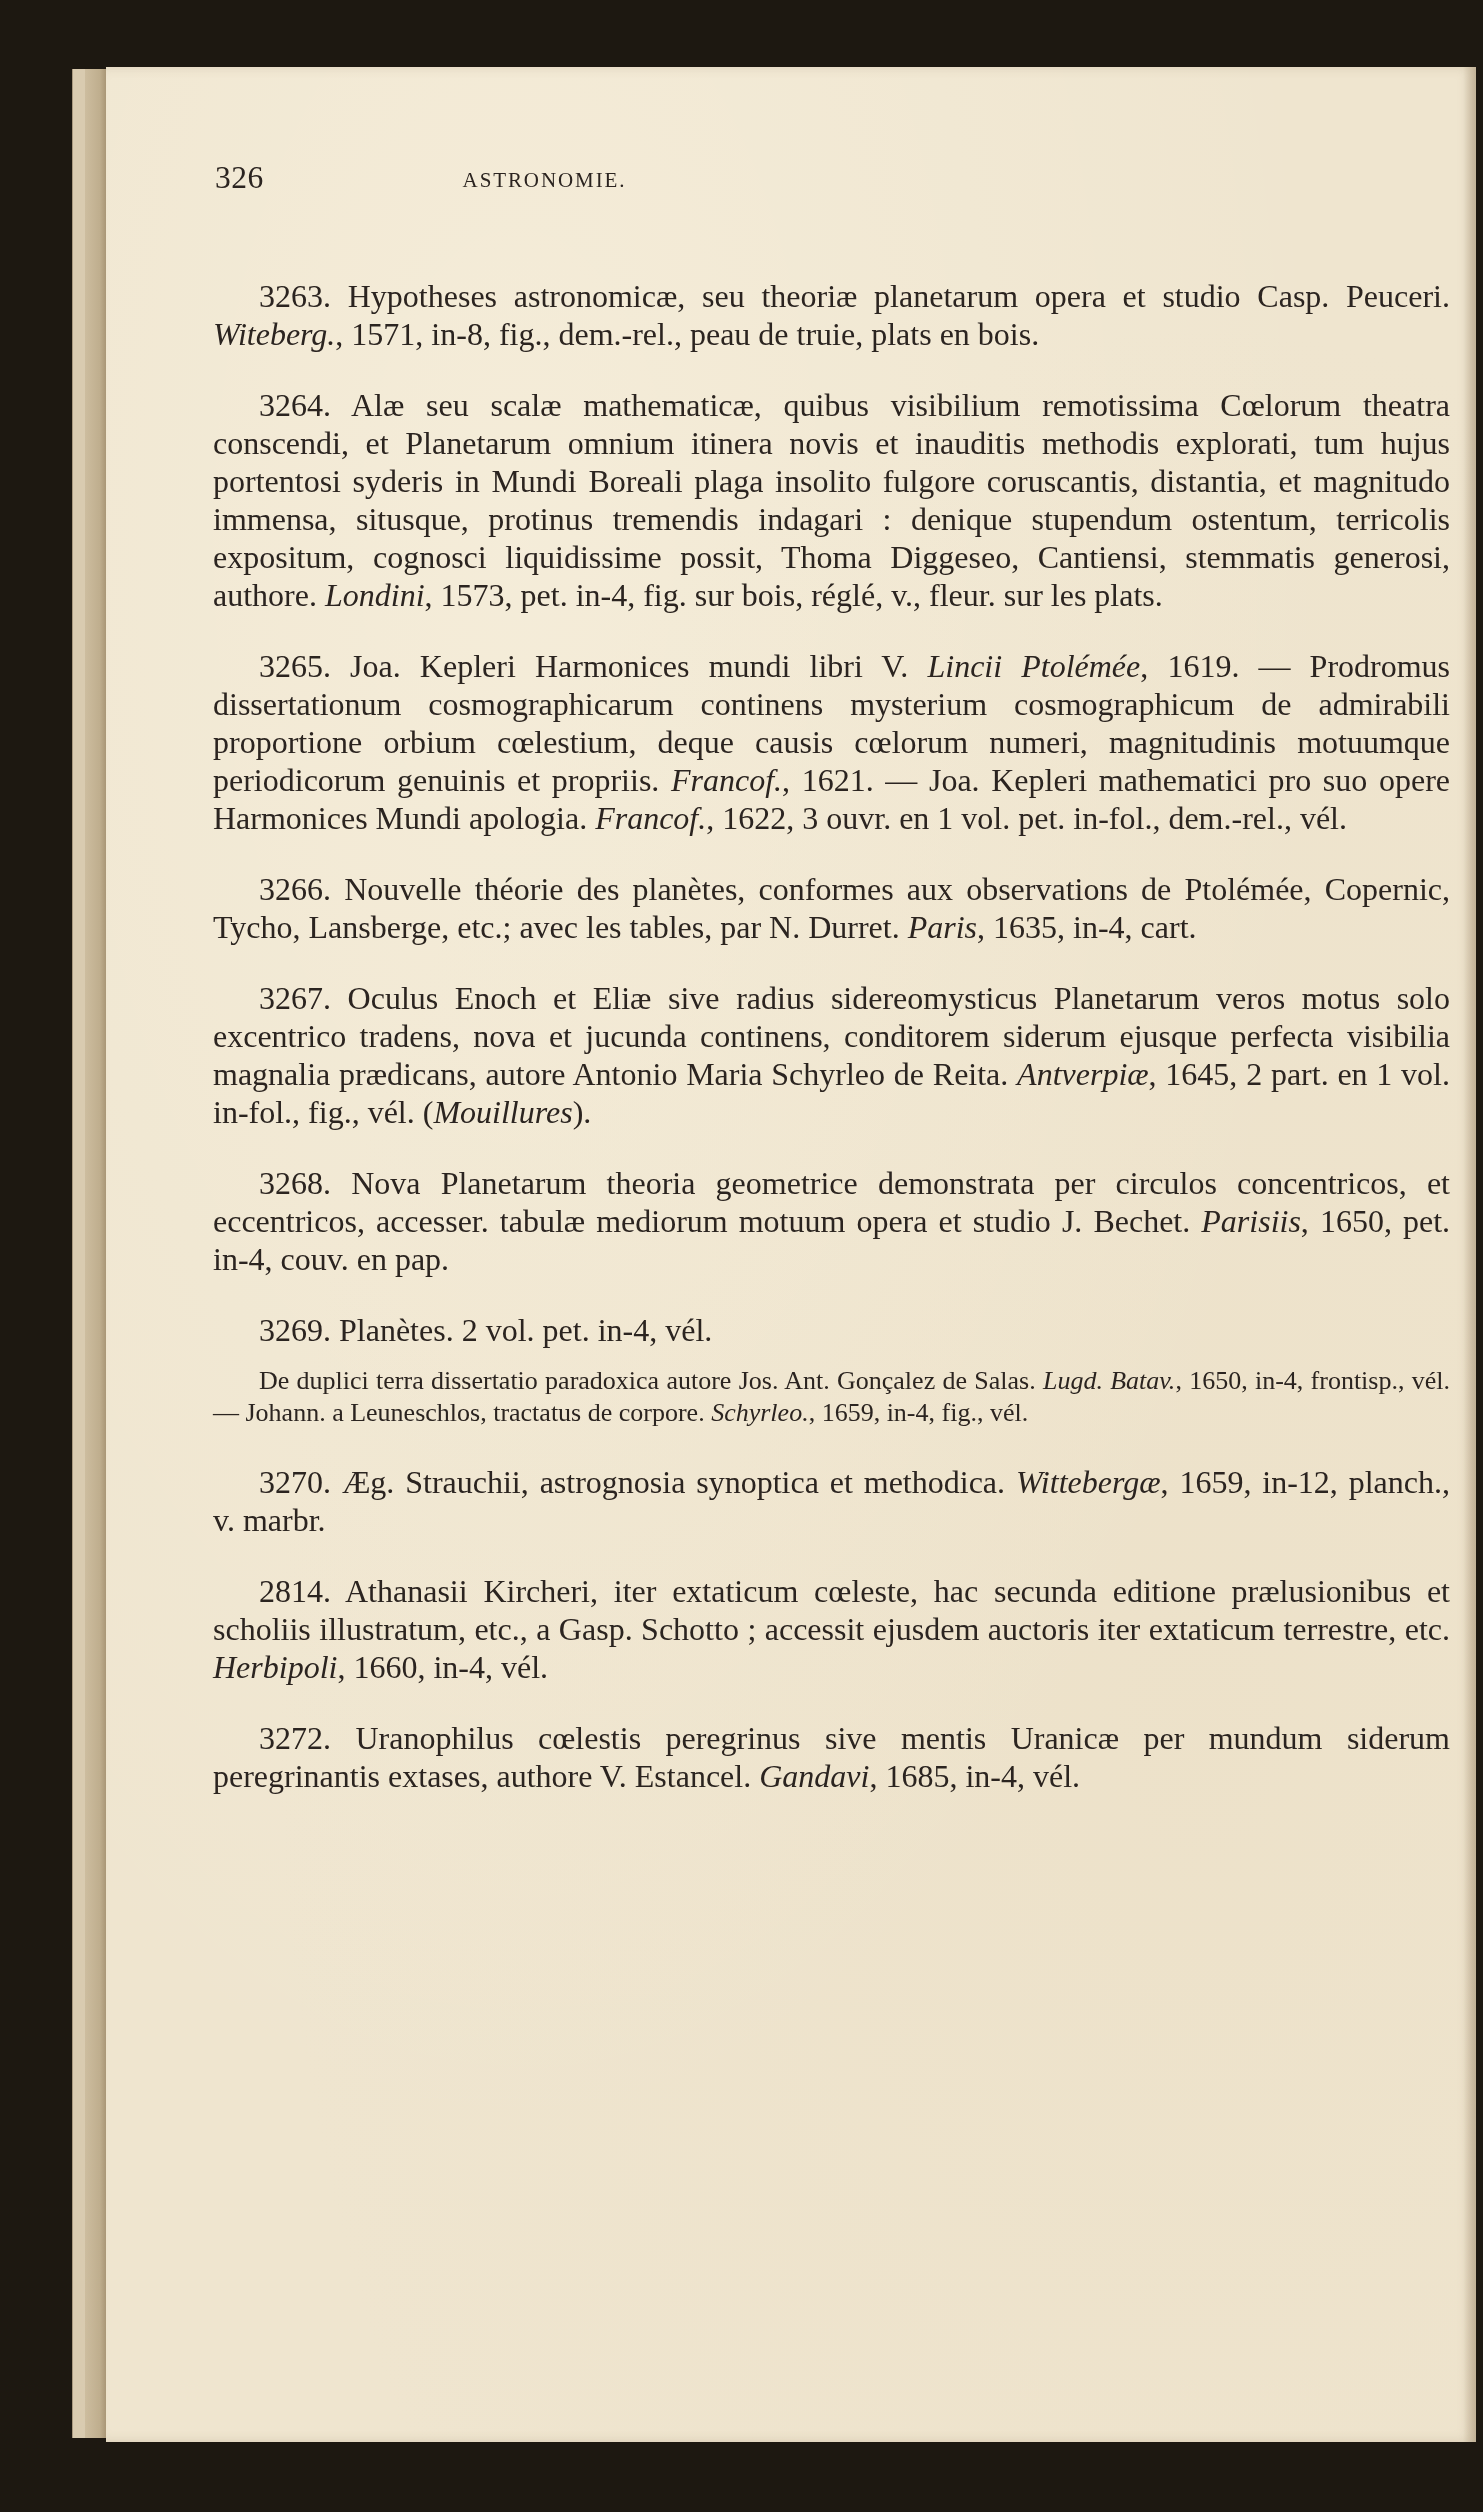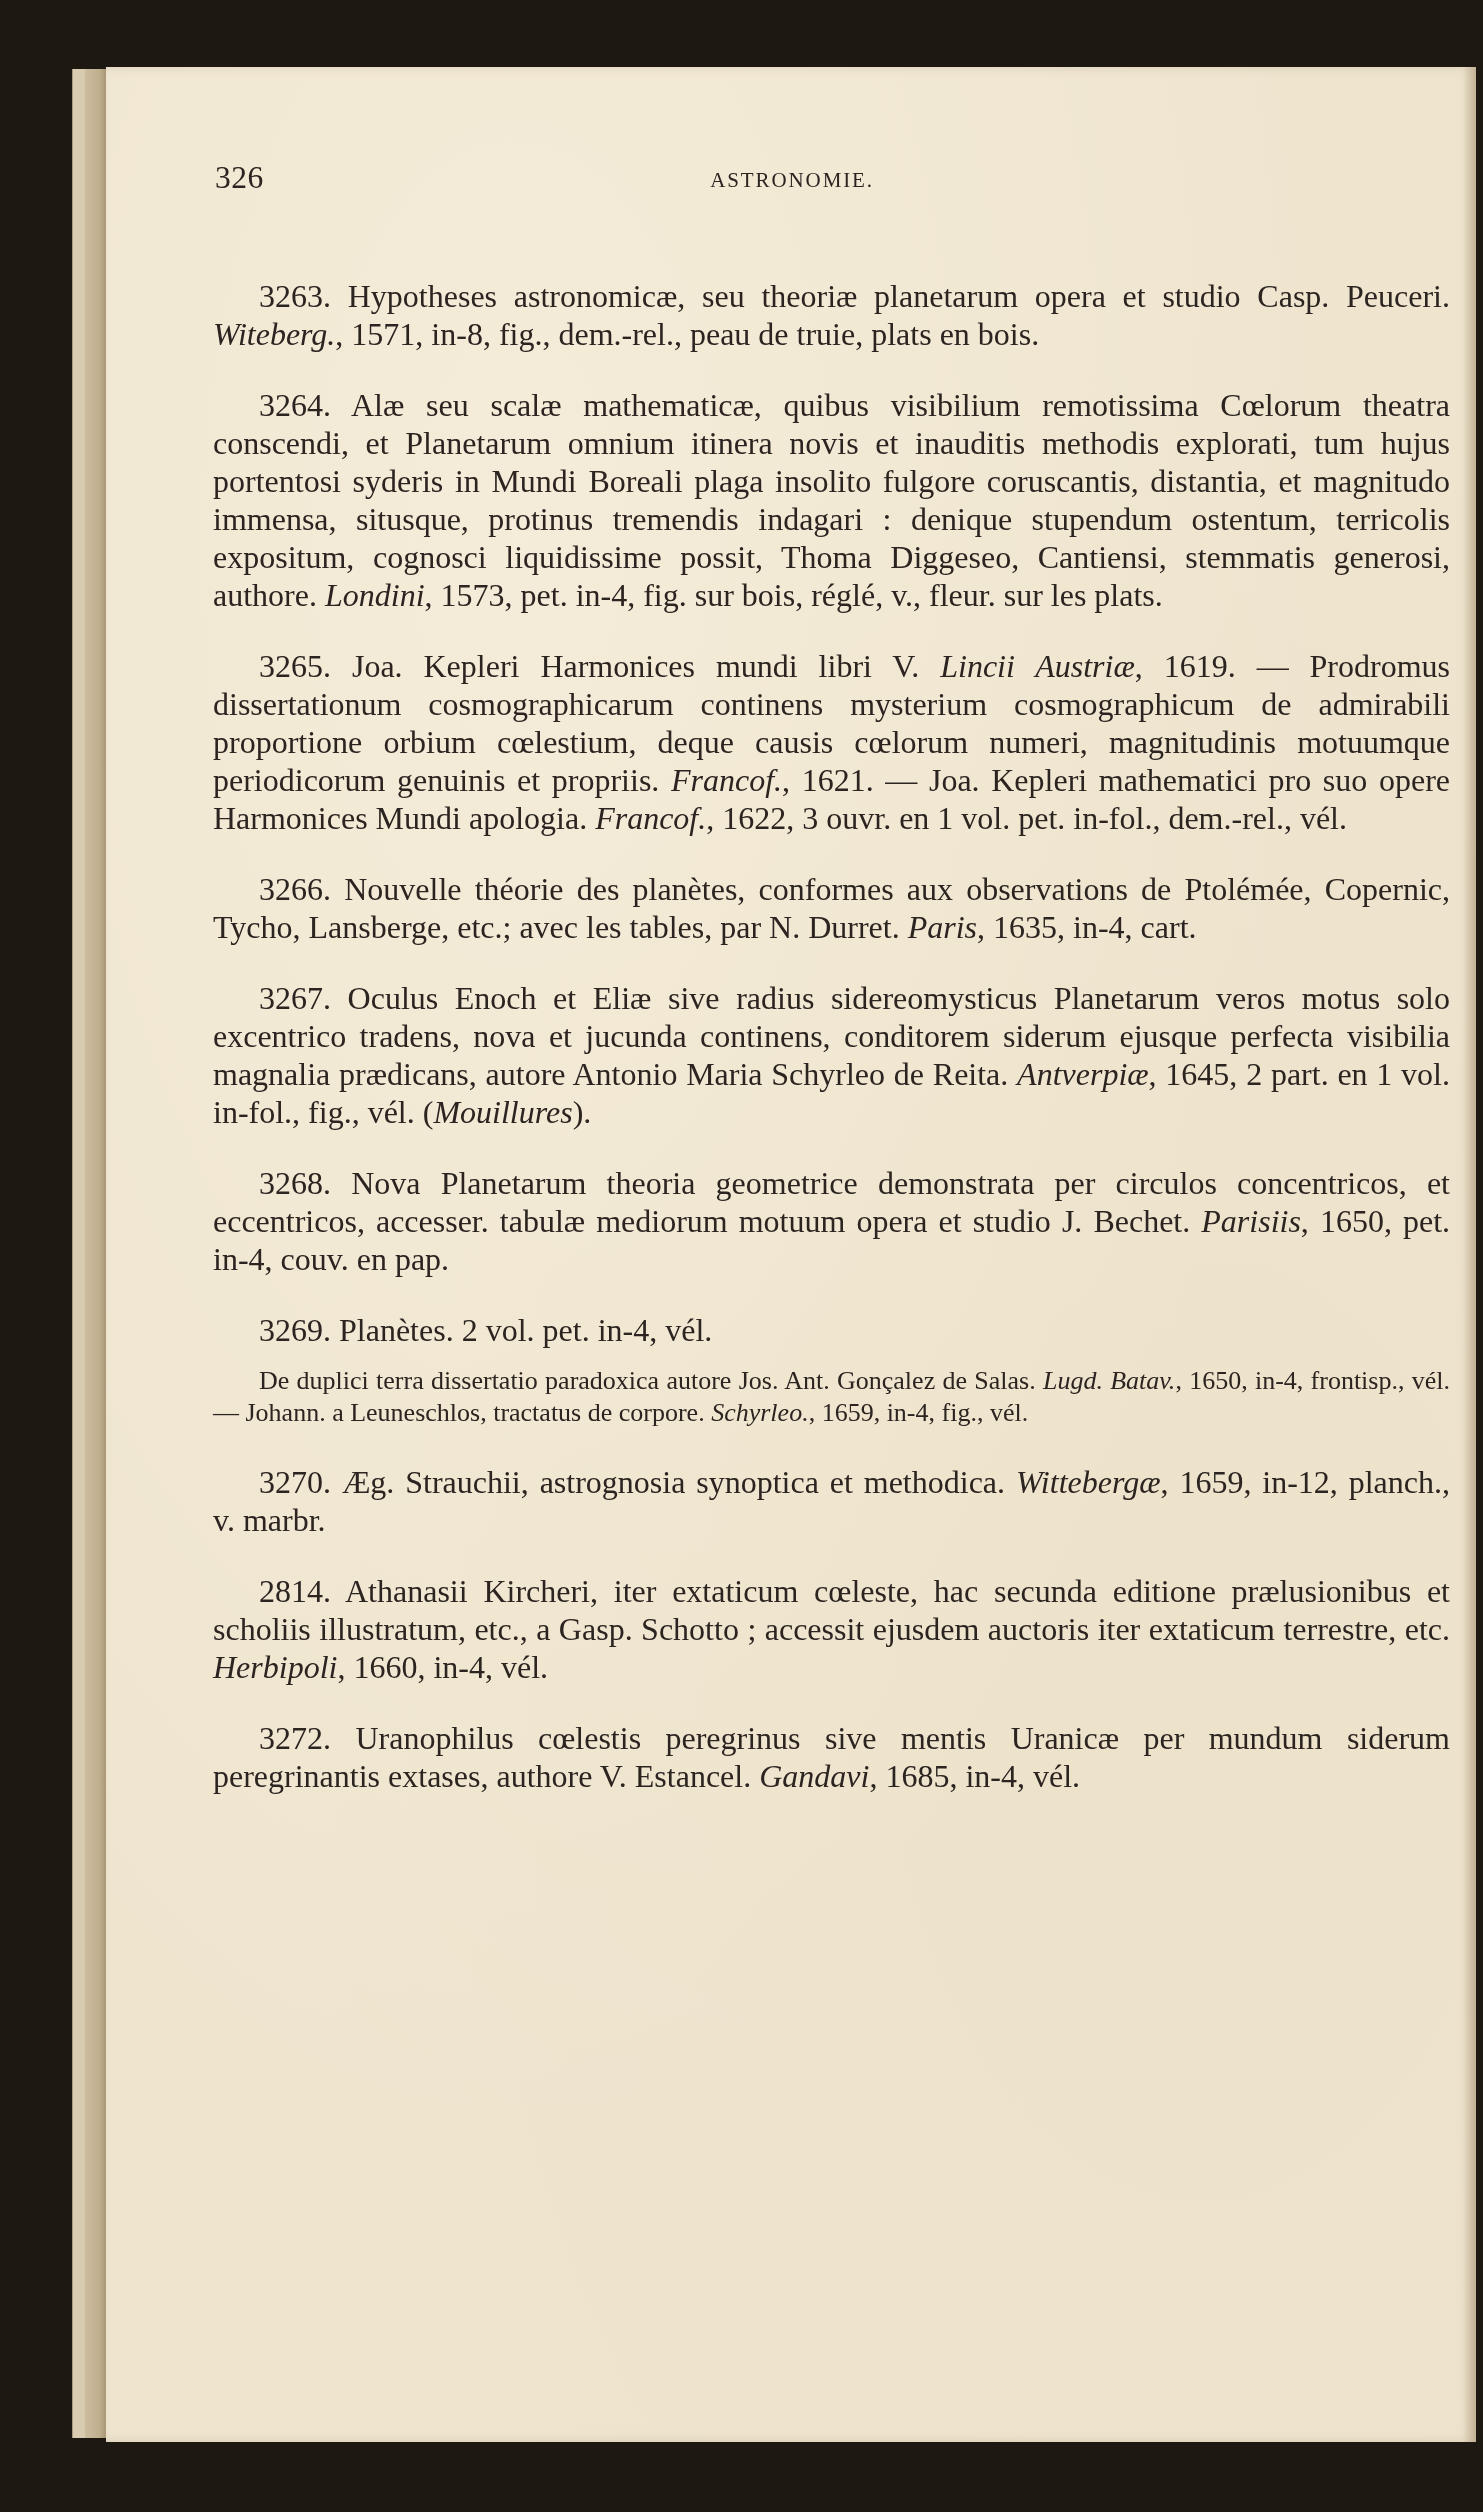--- a/index.html
+++ b/index.html
@@ -63,21 +63,21 @@
     position: absolute;
     left: 0;
     top: 0;
     font-size: 31.5px;
     letter-spacing: 0.5px;
   }
   .running-title {
     position: absolute;
     left: 0;
     width: 659px;
-    text-align: right;
+    text-align: center;
     top: 7.6px;
     font-size: 21px;
     letter-spacing: 1.9px;
   }
   .content {
     position: absolute;
     left: 213px;
     top: 277px;
     width: 1237px;
     font-size: 32px;
@@ -124,21 +124,21 @@
 
   <p class="entry">
     <span class="num">3264.</span>
     <span>Alæ seu scalæ mathematicæ, quibus visibilium remotissima Cœlorum theatra conscendi, et Planetarum omnium itinera novis et inauditis methodis explorati, tum hujus portentosi syderis in Mundi Boreali plaga insolito fulgore coruscantis, distantia, et magnitudo immensa, situsque, protinus tremendis indagari : denique stupendum ostentum, terricolis expositum, cognosci liquidissime possit, Thoma Diggeseo, Cantiensi, stemmatis generosi, authore.</span>
     <span class="place">Londini</span><span>, 1573, pet. in-4, fig. sur bois, réglé, v., fleur. sur les plats.</span>
   </p>
 
   <p class="entry">
     <span class="num">3265.</span>
     <span>Joa. Kepleri Harmonices mundi libri V.</span>
-    <span class="place">Lincii Austriæ</span><span>, 1619. — Prodromus dissertationum cosmographicarum continens mysterium cosmographicum de admirabili proportione orbium cœlestium, deque causis cœlorum numeri, magnitudinis motuumque periodicorum genuinis et propriis.</span>
+    <span class="place">Lincii Ptolémée</span><span>, 1619. — Prodromus dissertationum cosmographicarum continens mysterium cosmographicum de admirabili proportione orbium cœlestium, deque causis cœlorum numeri, magnitudinis motuumque periodicorum genuinis et propriis.</span>
     <span class="place">Francof.</span><span>, 1621. — Joa. Kepleri mathematici pro suo opere Harmonices Mundi apologia.</span>
     <span class="place">Francof.</span><span>, 1622, 3 ouvr. en 1 vol. pet. in-fol., dem.-rel., vél.</span>
   </p>
 
   <p class="entry">
     <span class="num">3266.</span>
     <span>Nouvelle théorie des planètes, conformes aux observations de Ptolémée, Copernic, Tycho, Lansberge, etc.; avec les tables, par N. Durret.</span>
     <span class="place">Paris</span><span>, 1635, in-4, cart.</span>
   </p>
 

